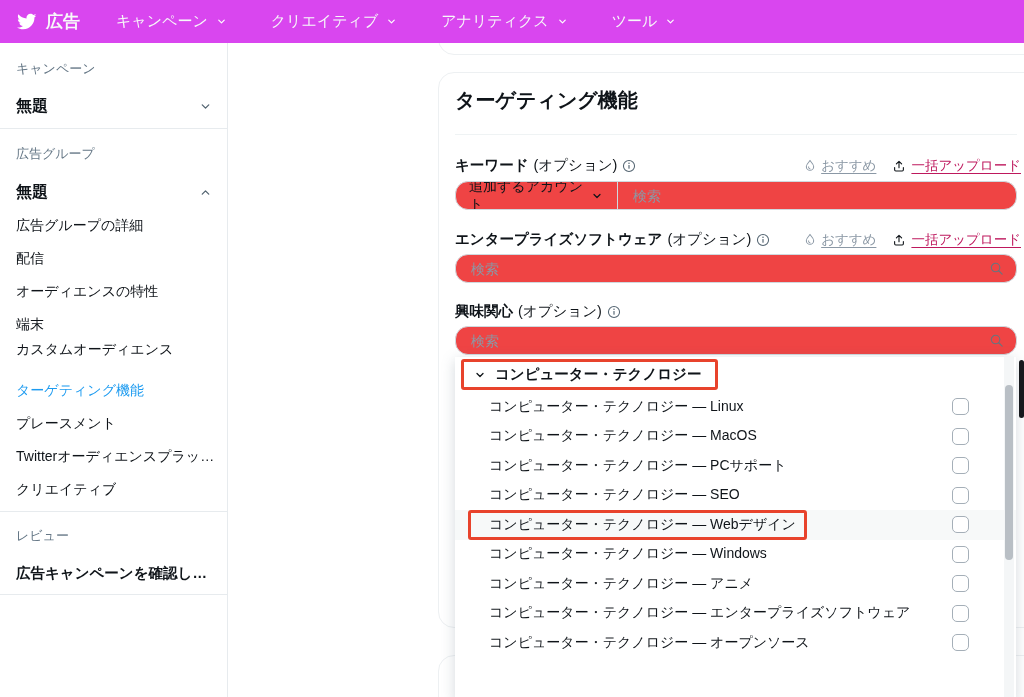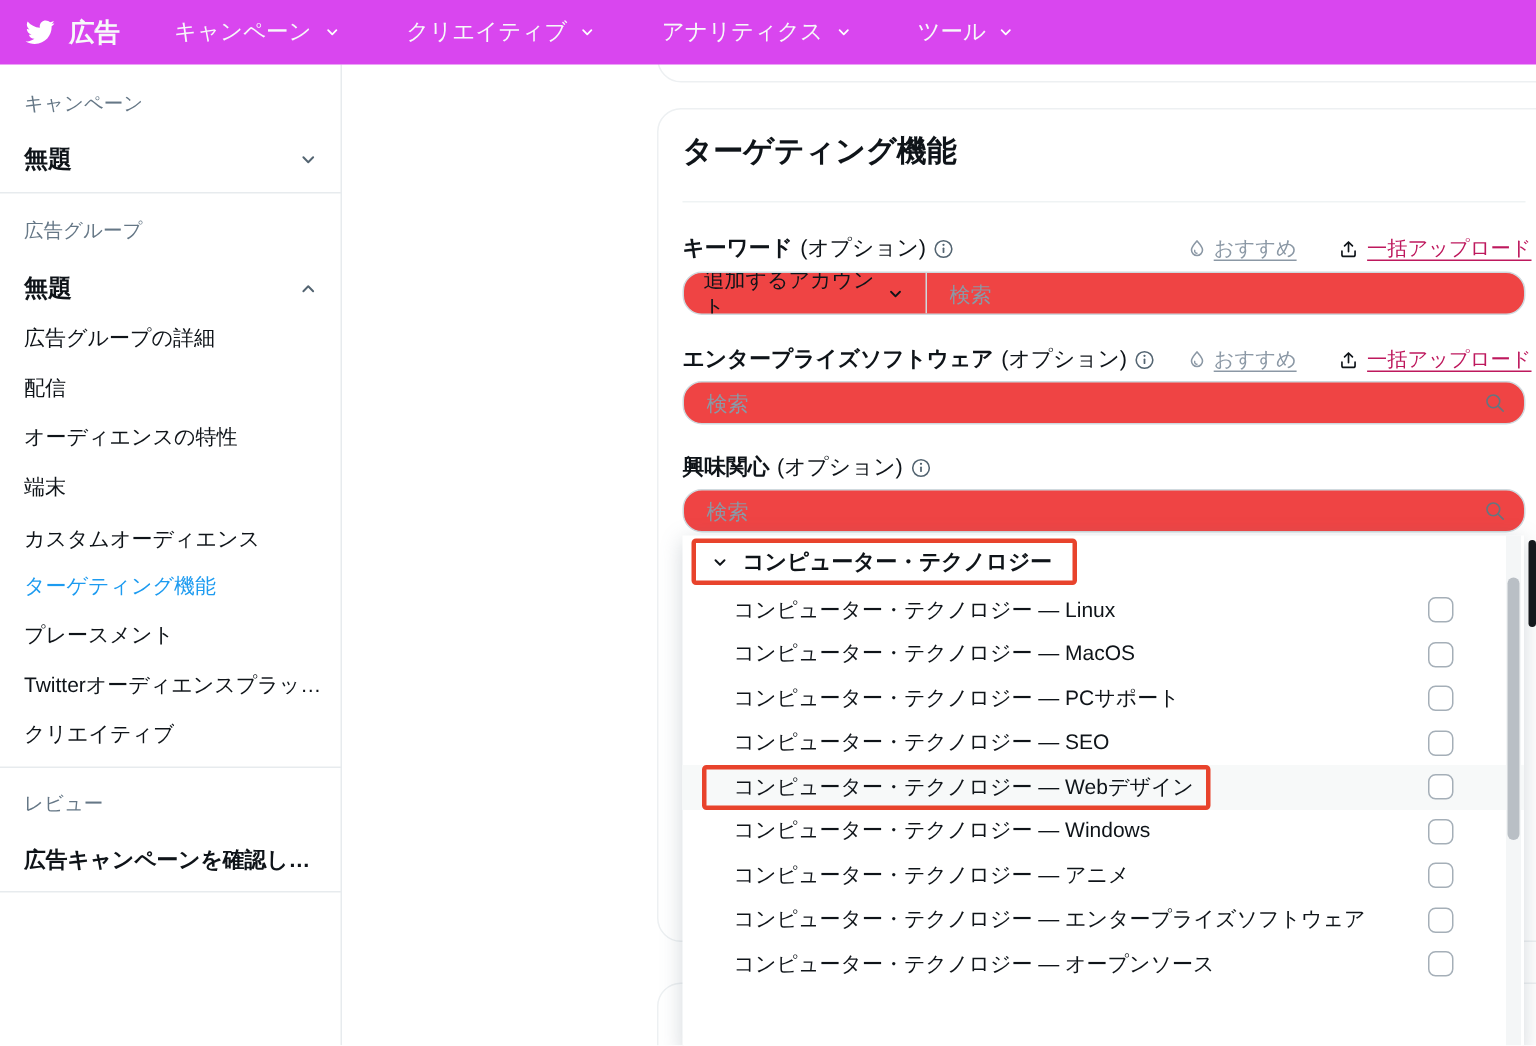--- a/index.html
+++ b/index.html
@@ -32,21 +32,21 @@
   .card { position:absolute; background:#fff; border:1px solid #edf0f2; border-radius:16px; z-index:1; }
   #card-prev { left:438px; top:13px; width:640px; height:42px; }
   #card-main { left:438px; top:72px; width:640px; height:556px; }
   #card-next { left:438px; top:655px; width:640px; height:80px; }
   .card-title { position:absolute; left:16px; top:14px; font-size:20px; font-weight:700; }
   .card-div { position:absolute; left:16px; top:61px; width:562px; border-top:1px solid #eff3f4; }
   .field-row { position:absolute; left:16px; width:566px; display:flex;
     justify-content:space-between; align-items:flex-end; height:18px; }
   .fl-label { display:flex; align-items:center; gap:5px; font-size:14.5px; color:#0f1419; white-space:nowrap; }
   .lbl-bold { font-weight:700; }
-  .links { display:flex; align-items:center; gap:28px; font-size:13.5px; white-space:nowrap; }
+  .links { display:flex; align-items:center; gap:16px; font-size:13.5px; white-space:nowrap; }
   .link-rec { color:#8b98a5; display:inline-flex; align-items:center; gap:4px; }
   .link-rec u, .link-up u { text-underline-offset:3px; }
   .link-up { color:#be185d; display:inline-flex; align-items:center; gap:5px; }
   .tb { position:absolute; left:16px; width:562px; height:29px; border:1px solid #cfd9de;
     border-radius:13px; display:flex; align-items:center; background:#ef4444; overflow:hidden; }
   .tb-seg { height:100%; width:162px; border-right:1px solid #cfd9de; display:flex;
     align-items:center; justify-content:space-between; padding:0 14px 0 13px; cursor:pointer; }
   .tb input { border:none; outline:none; flex:1; height:100%; padding:0 10px 0 15px;
     font:inherit; font-size:14px; color:#0f1419; background:transparent; }
   .tb input::placeholder { color:#8b98a5; }
@@ -139,21 +139,21 @@
       <span class="chev">
           <svg width="13" height="13" viewBox="0 0 24 24">
             <path d="M6 15l6-6 6 6" fill="none" stroke="currentColor" stroke-width="2.4" stroke-linecap="round" stroke-linejoin="round"></path>
           </svg>
         </span>
     </div>
     <div class="sb-abs sb-item" style="top:174px">広告グループの詳細</div>
     <div class="sb-abs sb-item" style="top:207px">配信</div>
     <div class="sb-abs sb-item" style="top:240px">オーディエンスの特性</div>
     <div class="sb-abs sb-item" style="top:273px">端末</div>
-    <div class="sb-abs sb-item" style="top:308px">カスタムオーディエンス</div>
+    <div class="sb-abs sb-item" style="top:298px">カスタムオーディエンス</div>
     <div class="sb-abs sb-item active" style="top:339px;font-weight:400">ターゲティング機能</div>
     <div class="sb-abs sb-item" style="top:372px">プレースメント</div>
     <div class="sb-abs sb-item" style="top:405px">Twitterオーディエンスプラットフ...</div>
     <div class="sb-abs sb-item" style="top:438px">クリエイティブ</div>
     <div class="sb-div" style="top:468px"></div>
     <div class="sb-abs sb-label" style="top:484px">レビュー</div>
     <div class="sb-abs sb-item sb-bold" style="top:521px">広告キャンペーンを確認して開始</div>
     <div class="sb-div" style="top:551px"></div>
   </div>
 

